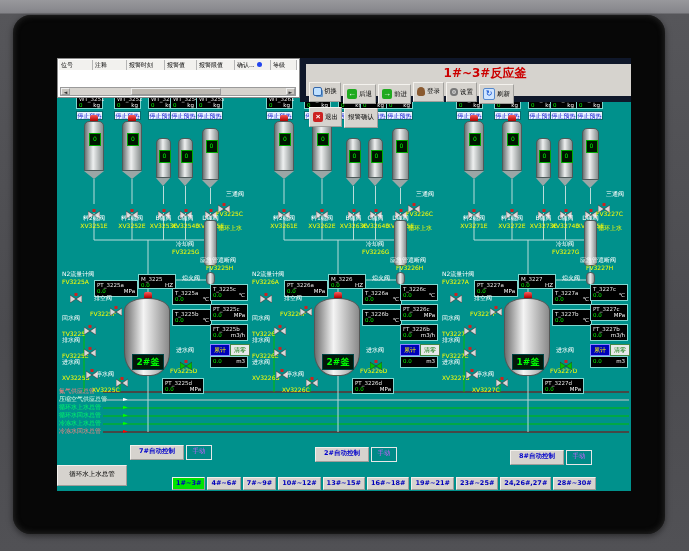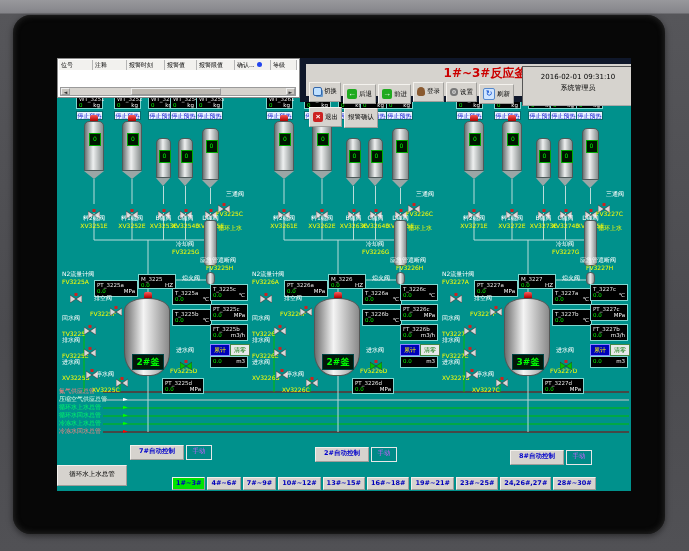--- a/index.html
+++ b/index.html
@@ -695,21 +695,21 @@
         <div class="lblw abs" style="left: 122px; top: 216px;">熄火阀</div>
         <div class="lblw abs" style="left: 2px; top: 212px;">N2流量计阀</div>
         <div class="lbly abs" style="left: 2px; top: 220px;">FV3227A</div>
         <div class="abs" style="left: 10px; top: 230px; width: 12px; height: 10px;"><svg width="12" height="10">
     <rect x="4.5" y="0" width="3" height="3" fill="#cc2222"></rect>
     <polygon points="0,2 6,6 0,10" fill="#d8d8d8" stroke="#333" stroke-width="0.6"></polygon>
     <polygon points="12,2 6,6 12,10" fill="#d8d8d8" stroke="#333" stroke-width="0.6"></polygon>
   </svg></div>
         <div class="rcap abs" style="left: 84px; top: 234px; width: 8px; height: 6px;"></div>
         <div class="reactor abs" style="left: 64px; top: 240px; width: 46px; height: 78px;"></div>
-        <div class="rwin abs" style="left: 72px; top: 296px; width: 30px; height: 14px; line-height: 14px;">3#釜</div>
+        <div class="rwin abs" style="left: 72px; top: 296px; width: 30px; height: 14px; line-height: 14px;">1#釜</div>
         <div class="ibox abs" style="left: 78px; top: 216px; width: 38px; height: 15px;">
           <div class="tg" style="position: static;">M_3227</div>
           <div class="rw">
             <span class="vv">0.0</span>
             <span>HZ</span>
           </div>
         </div>
         <div class="ibox abs" style="left: 34px; top: 222px; width: 44px; height: 17px;">
           <div class="tg" style="position: static;">PT_3227a</div>
           <div class="rw">
@@ -843,21 +843,17 @@
           <span>设置</span>
         </button><button class="tbtn">
           <span class="ticon" style="background: rgb(207, 228, 255); color: rgb(0, 68, 204); border: 1px solid rgb(85, 136, 204);">↻</span>
           <span>刷新</span>
         </button><button class="tbtn">
           <span class="ticon" style="background: rgb(204, 34, 34); color: rgb(255, 255, 255); font-weight: bold;">×</span>
           <span>退出</span>
         </button><button class="tbtn">
           <span>报警确认</span>
         </button></div>
-    <div class="abs" id="clock-box" style="left:216px;top:2px;width:110px;height:38px;">
-      <div style="font-size:7px;line-height:12px;margin-top:4px;">2016-02-01 09:31:10</div>
-      <div style="font-size:7px;line-height:10px;">系统管理员</div>
-    </div>
   </div>
 
   <div class="abs" id="ack-btn" style="left:0px;top:407px;width:68px;height:19px;">循环水上水总管</div>
   <div class="abs" id="tabs-row" style="left:115px;top:412px;width:459px;height:15px;white-space:nowrap;"><div class="tab active">1#~3#</div><div class="tab">4#~6#</div><div class="tab">7#~9#</div><div class="tab">10#~12#</div><div class="tab">13#~15#</div><div class="tab">16#~18#</div><div class="tab">19#~21#</div><div class="tab">23#~25#</div><div class="tab">24,26#,27#</div><div class="tab">28#~30#</div></div>
 </div>
 
 </body></html>

